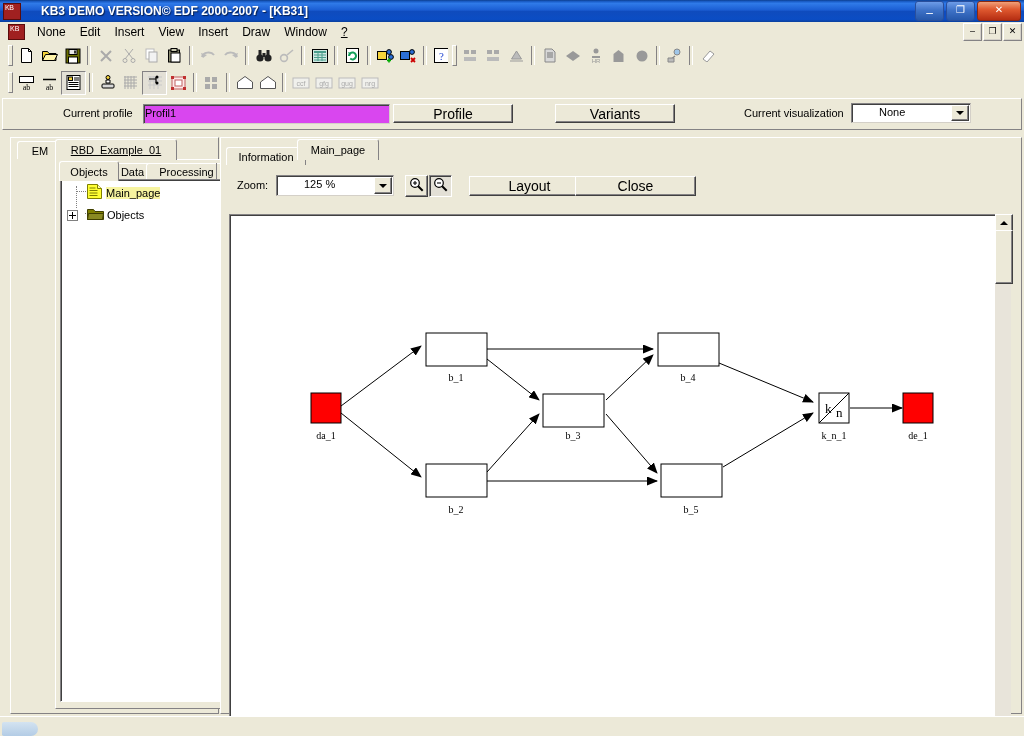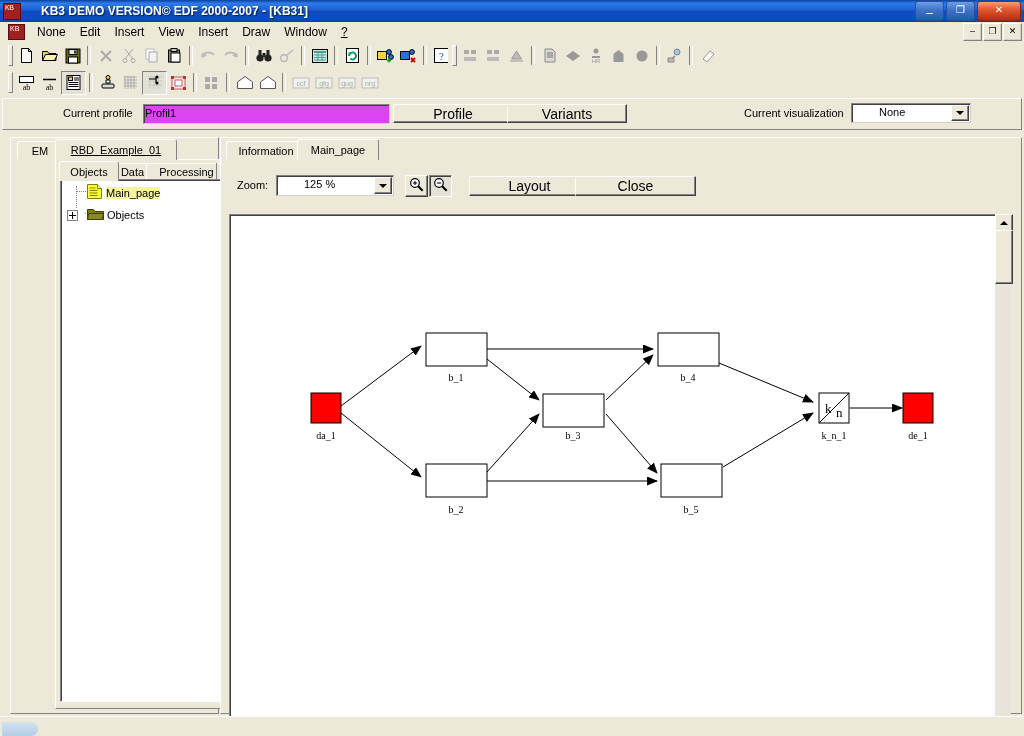--- a/index.html
+++ b/index.html
@@ -442,21 +442,21 @@
             <text x="9" y="10" font-size="7" text-anchor="middle" fill="#aaa" font-family="Liberation Sans, sans-serif">nrg</text>
           </svg>
       </div>
     </div>
   </div>
 
   <div class="profilebar">
     <div class="lbl" style="left:60px;top:8px;">Current profile</div>
     <div class="txtfield" style="left:140px;top:5px;width:243px;height:16px;">Profil1</div>
     <div class="btn" style="left:390px;top:5px;width:118px;height:17px;">Profile</div>
-    <div class="btn" style="left:504px;top:5px;width:118px;height:17px;">Variants</div>
+    <div class="btn" style="left:552px;top:5px;width:118px;height:17px;">Variants</div>
     <div class="lbl" style="left:741px;top:8px;">Current visualization</div>
     <div class="combo" style="left:848px;top:4px;width:118px;height:18px;">
       <div class="cval">None</div>
       <div class="carrow">
           <i></i>
         </div>
     </div>
   </div>
 
   <div class="panel" style="left:10px;top:137px;width:207px;height:575px;">
@@ -502,21 +502,21 @@
           </span>
           <span class="tn-label">Objects</span>
         </div>
       </div>
     </div>
   </div>
 
   <div class="panel" style="left:220px;top:137px;width:800px;height:575px;">
 
     <div class="tabrow" style="left:0;top:0;width:798px;height:21px;">
-      <div class="tab" style="left:5px;top:3px;width:66px;height:17px;">Information</div>
+      <div class="tab" style="left:5px;top:9px;width:66px;height:17px;">Information</div>
       <div class="tab active" style="left:76px;top:1px;width:68px;height:20px;">Main_page</div>
       <div style="position:absolute;left:148px;top:3px;width:1px;height:17px;background:#848284;"></div>
     </div>
 
     <div style="position:absolute;left:0;top:21px;width:798px;height:40px;">
       <div class="lbl" style="left:16px;top:20px;">Zoom:</div>
       <div class="combo" style="left:55px;top:16px;width:116px;height:19px;">
         <div class="cval">125 %</div>
         <div class="carrow">
             <i></i>

